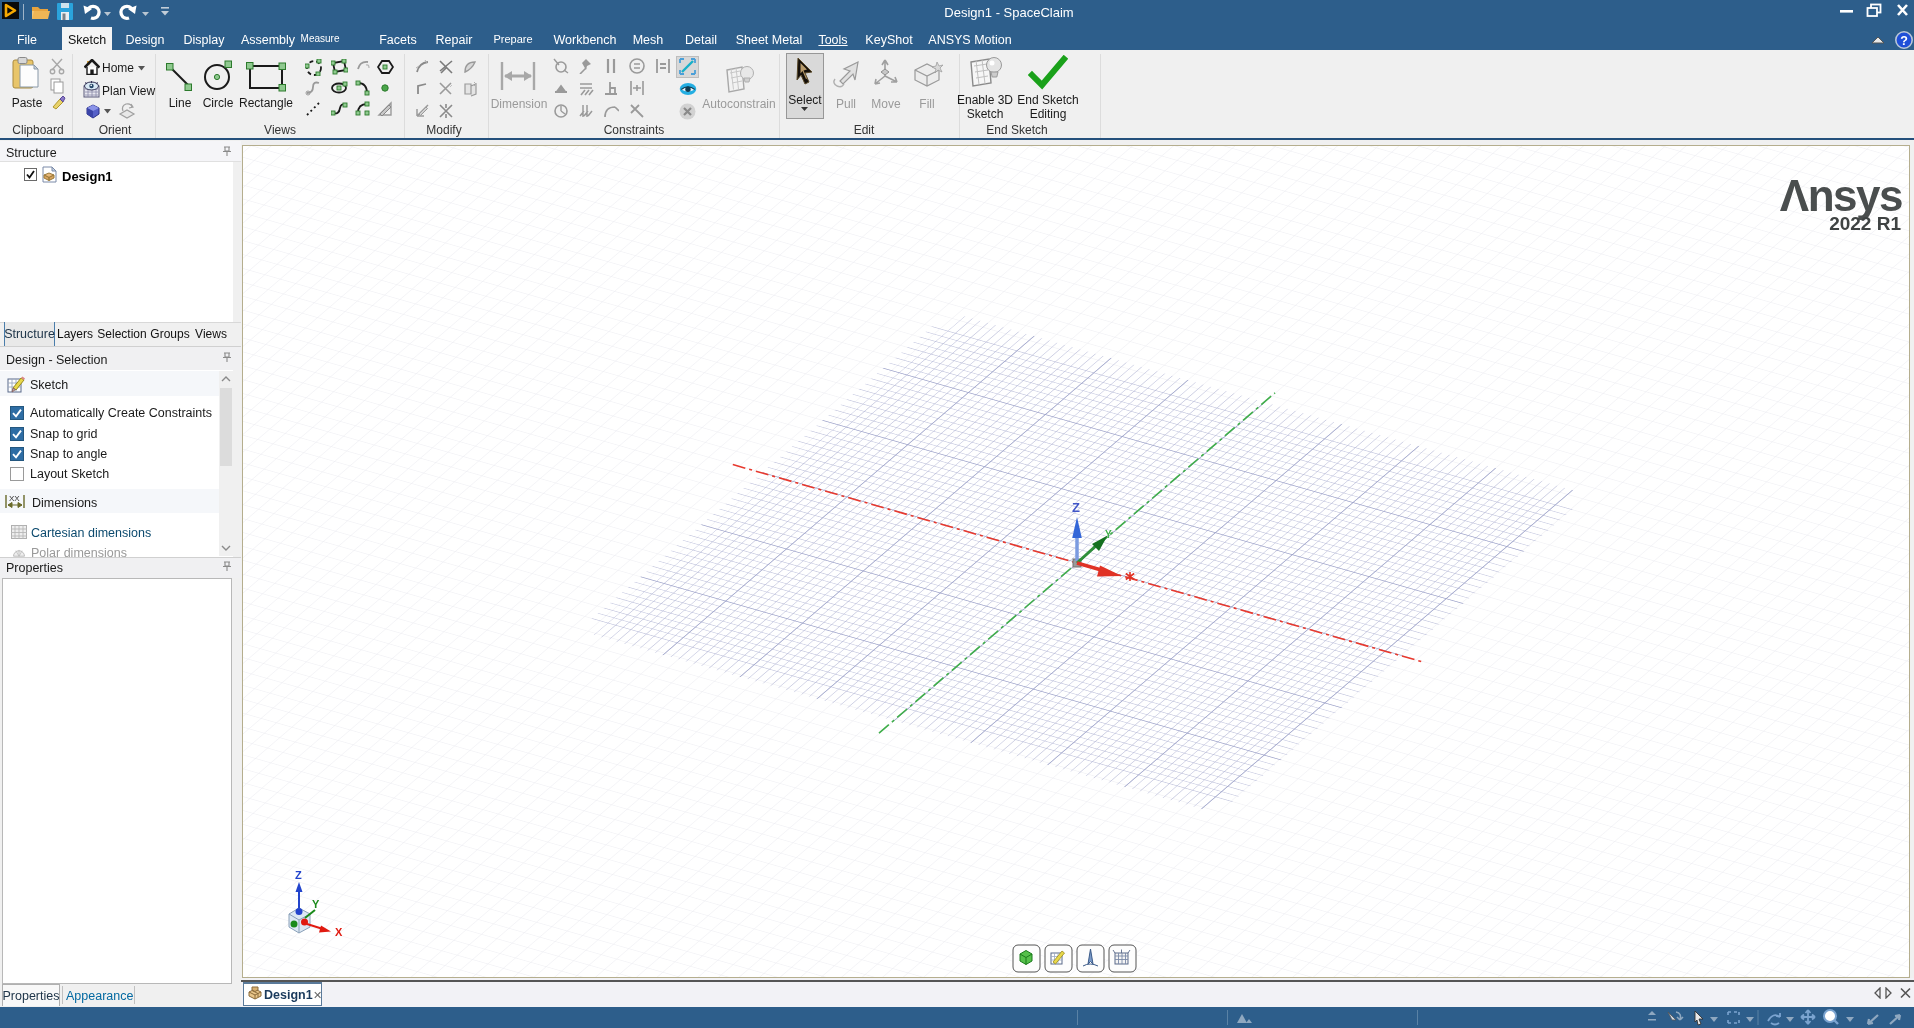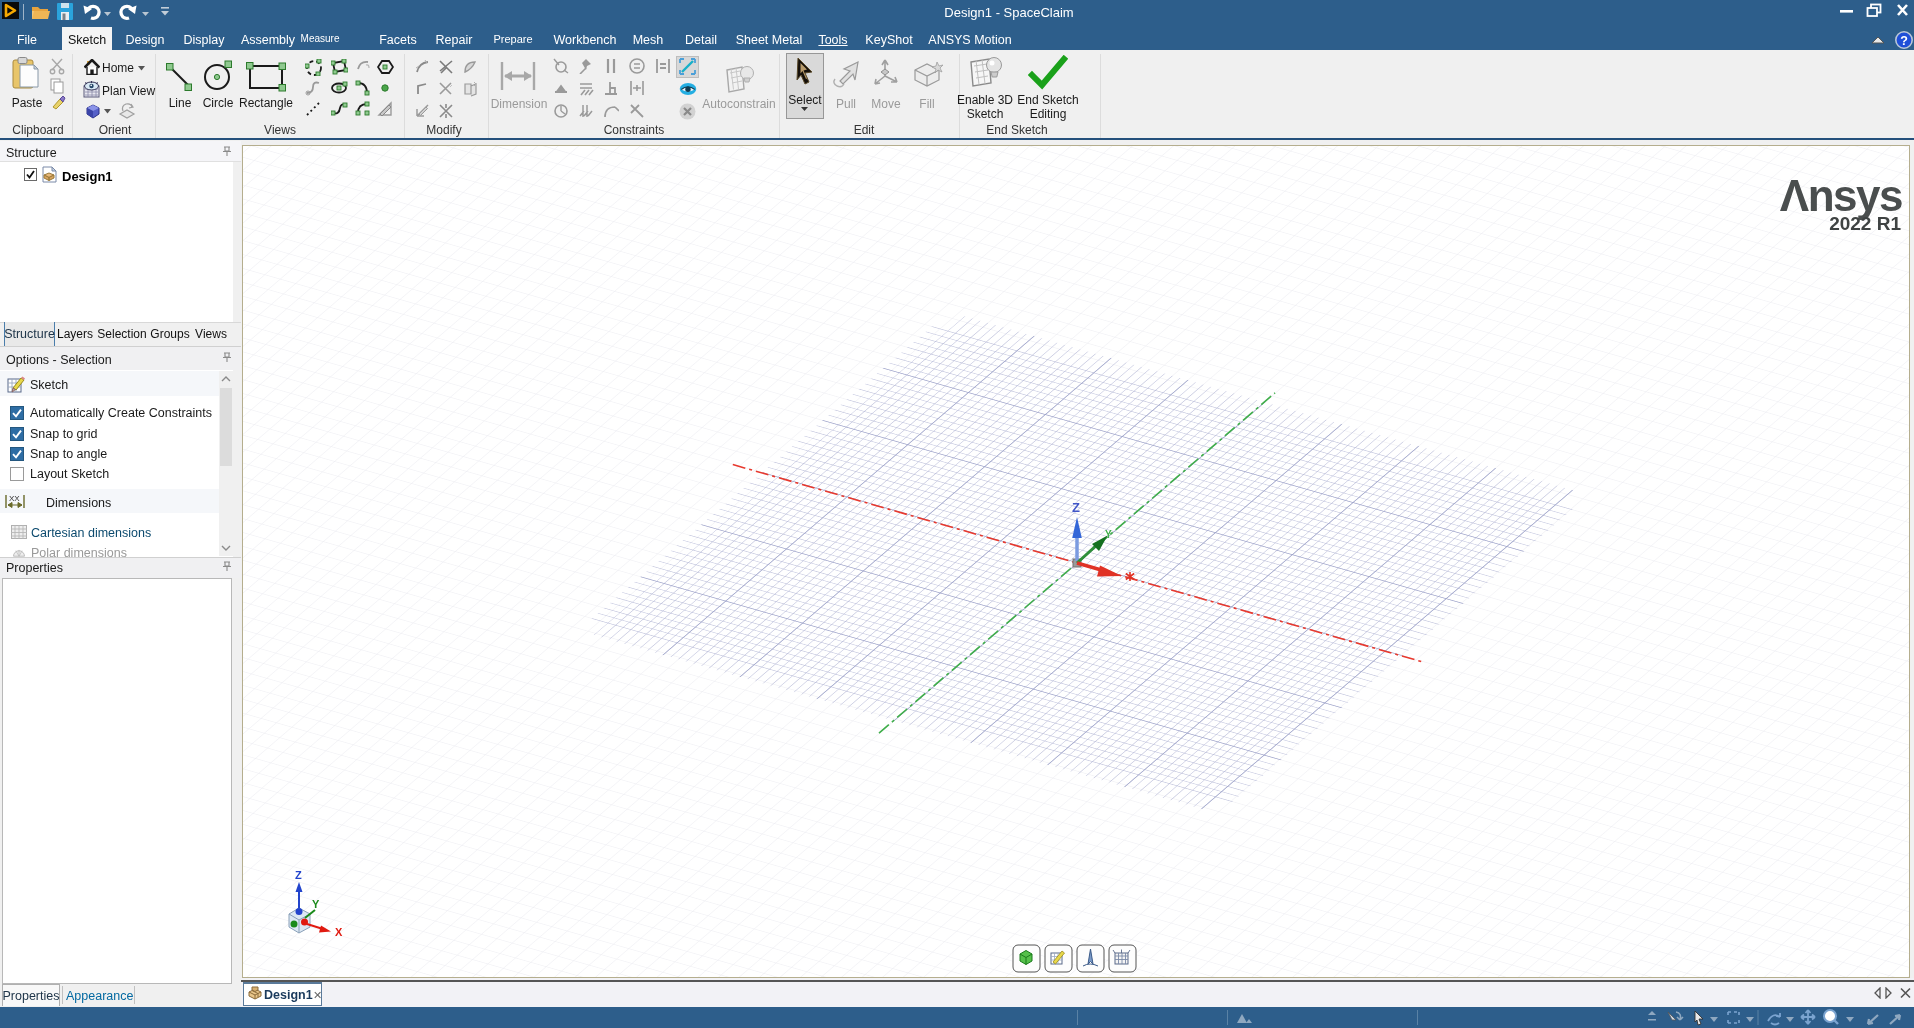--- a/index.html
+++ b/index.html
@@ -375,21 +375,21 @@
 </svg>
 <div class="abs" style="left:62px;top:169px;font-size:13px;font-weight:bold;color:#000;">Design1</div>
 <div class="abs" style="left:0;top:322px;width:241px;height:24px;background:#f0f0f0;border-top:1px solid #d8d8d8;"></div>
 <div class="abs" style="left:4px;top:322px;width:51px;height:24px;background:#e9e9e9;border-left:1.5px solid #4a7dab;border-right:1.5px solid #4a7dab;"></div>
 <div class="abs" style="left:4px;top:327px;width:51px;text-align:center;font-size:12.5px;color:#20364a;">Structure</div>
 <div class="abs" style="left:40px;top:327px;width:70px;text-align:center;font-size:12px;color:#111;">Layers</div>
 <div class="abs" style="left:87px;top:327px;width:70px;text-align:center;font-size:12px;color:#111;">Selection</div>
 <div class="abs" style="left:135px;top:327px;width:70px;text-align:center;font-size:12px;color:#111;">Groups</div>
 <div class="abs" style="left:176px;top:327px;width:70px;text-align:center;font-size:12px;color:#111;">Views</div>
 <div class="abs" style="left:0;top:346px;width:241px;height:24px;background:#f0f0f2;border-top:1px solid #d0d0d0;"></div>
-<div class="abs lbl" style="left:6px;top:353px;font-size:12.5px;">Options - Selection</div>
+<div class="abs lbl" style="left:6px;top:353px;font-size:12.5px;">Design - Selection</div>
 <svg class="abs" style="left:222px;top:352px;" width="10" height="11" viewBox="0 0 10 11">
     <path d="M2 1 h6 M3 1 v4 h4 V1 M1 5.5 h8 M5 5.5 v4.5" stroke="#8a8a8a" stroke-width="1.1" fill="none"></path>
   </svg>
 <div class="abs" style="left:0;top:370px;width:233px;height:187px;background:#fff;"></div>
 <div class="abs" style="left:219px;top:371px;width:14px;height:185px;background:#f0f0f0;"></div>
 <svg class="abs" style="left:221px;top:375px;" width="10" height="8" viewBox="0 0 10 8">
     <path d="M1 6 L5 2 L9 6" fill="none" stroke="#8a8a8a" stroke-width="1.4"></path>
   </svg>
 <svg class="abs" style="left:221px;top:544px;" width="10" height="8" viewBox="0 0 10 8">
     <path d="M1 2 L5 6 L9 2" fill="none" stroke="#8a8a8a" stroke-width="1.4"></path>
@@ -422,21 +422,21 @@
 <svg class="abs" style="left:10px;top:467px;" width="14" height="14" viewBox="0 0 14 14">
 <rect x="0.5" y="0.5" width="13" height="13" fill="#fff" stroke="#9a9a9a"></rect>
   </svg>
 <div class="abs lbl" style="left:30px;top:467px;font-size:12.5px;">Layout Sketch</div>
 <div class="abs" style="left:0;top:489px;width:219px;height:24px;background:#f5f7fa;"></div>
 <svg class="abs" style="left:5px;top:493px;" width="20" height="17" viewBox="0 0 20 17">
 <path d="M1 2 v13 M19 2 v13" stroke="#6a6a2a" stroke-width="1.4"></path>
 <path d="M3 12 h14 M3 12 l4 -2.5 v5 z M17 12 l-4 -2.5 v5 z" stroke="#6a6a2a" fill="#6a6a2a" stroke-width="1"></path>
 <text x="4" y="8" font-size="8" fill="#333" font-family="Liberation Sans">XX</text>
 </svg>
-<div class="abs lbl" style="left:46px;top:496px;font-size:12.5px;">Dimensions</div>
+<div class="abs lbl" style="left:32px;top:496px;font-size:12.5px;">Dimensions</div>
 <svg class="abs" style="left:11px;top:525px;" width="16" height="14" viewBox="0 0 16 14">
 <rect x="0.5" y="0.5" width="15" height="13" fill="#eee" stroke="#b0b0b0"></rect>
 <path d="M0 4 h16 M0 7.5 h16 M0 11 h16 M4 0 v14 M8 0 v14 M12 0 v14" stroke="#b8b8b8" stroke-width="0.9"></path>
 </svg>
 <div class="abs" style="left:31px;top:526px;font-size:12.5px;color:#0c4a6e;">Cartesian dimensions</div>
 <svg class="abs" style="left:11px;top:546px;" width="16" height="11" viewBox="0 0 16 14">
 <path d="M1 13 A7 7 0 0 1 15 13 Z" fill="#eee" stroke="#b0b0b0"></path>
 <path d="M8 13 L4 6 M8 13 L8 5 M8 13 L12 6" stroke="#b8b8b8" stroke-width="0.9"></path>
 </svg>
 <div class="abs" style="left:31px;top:546px;font-size:12.5px;color:#9a9a9a;height:11px;overflow:hidden;">Polar dimensions</div>

